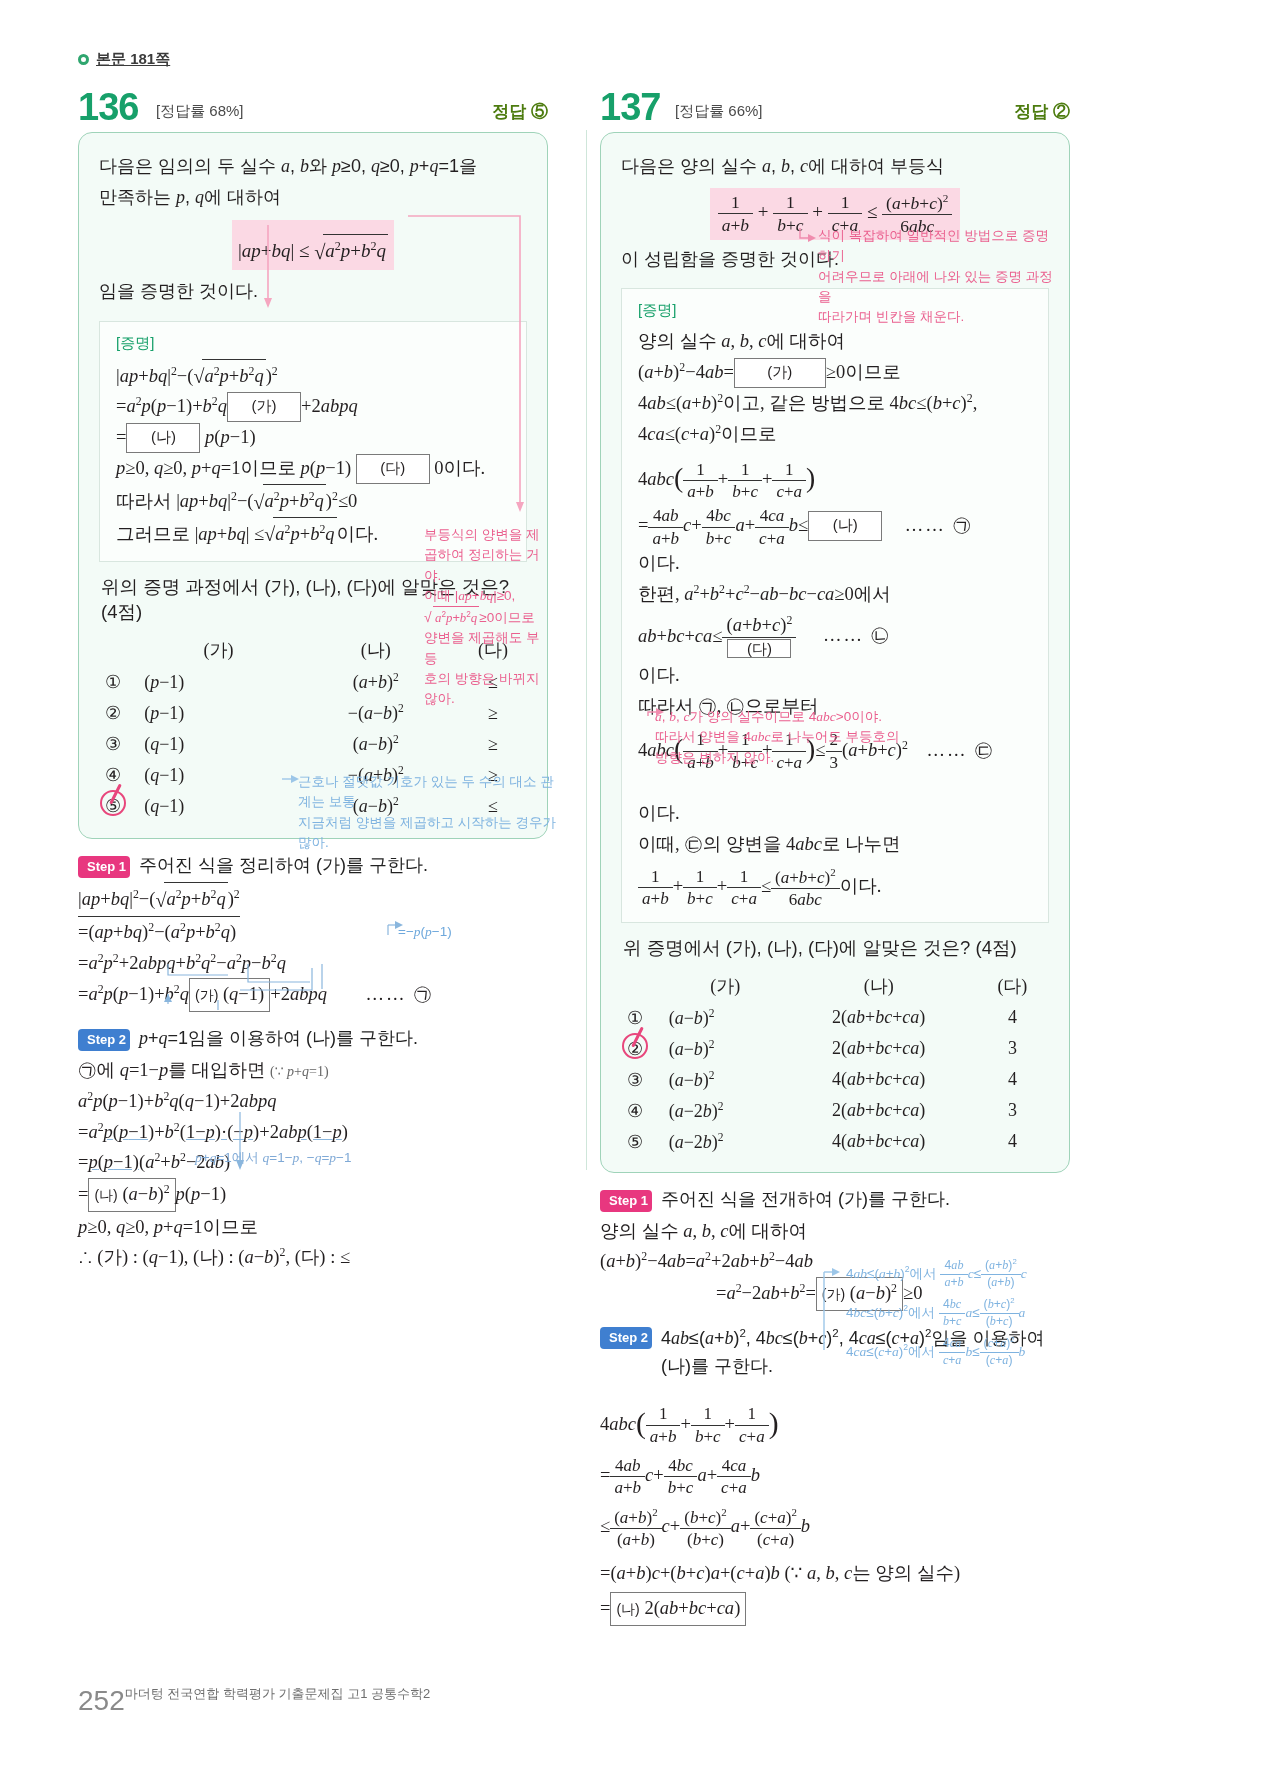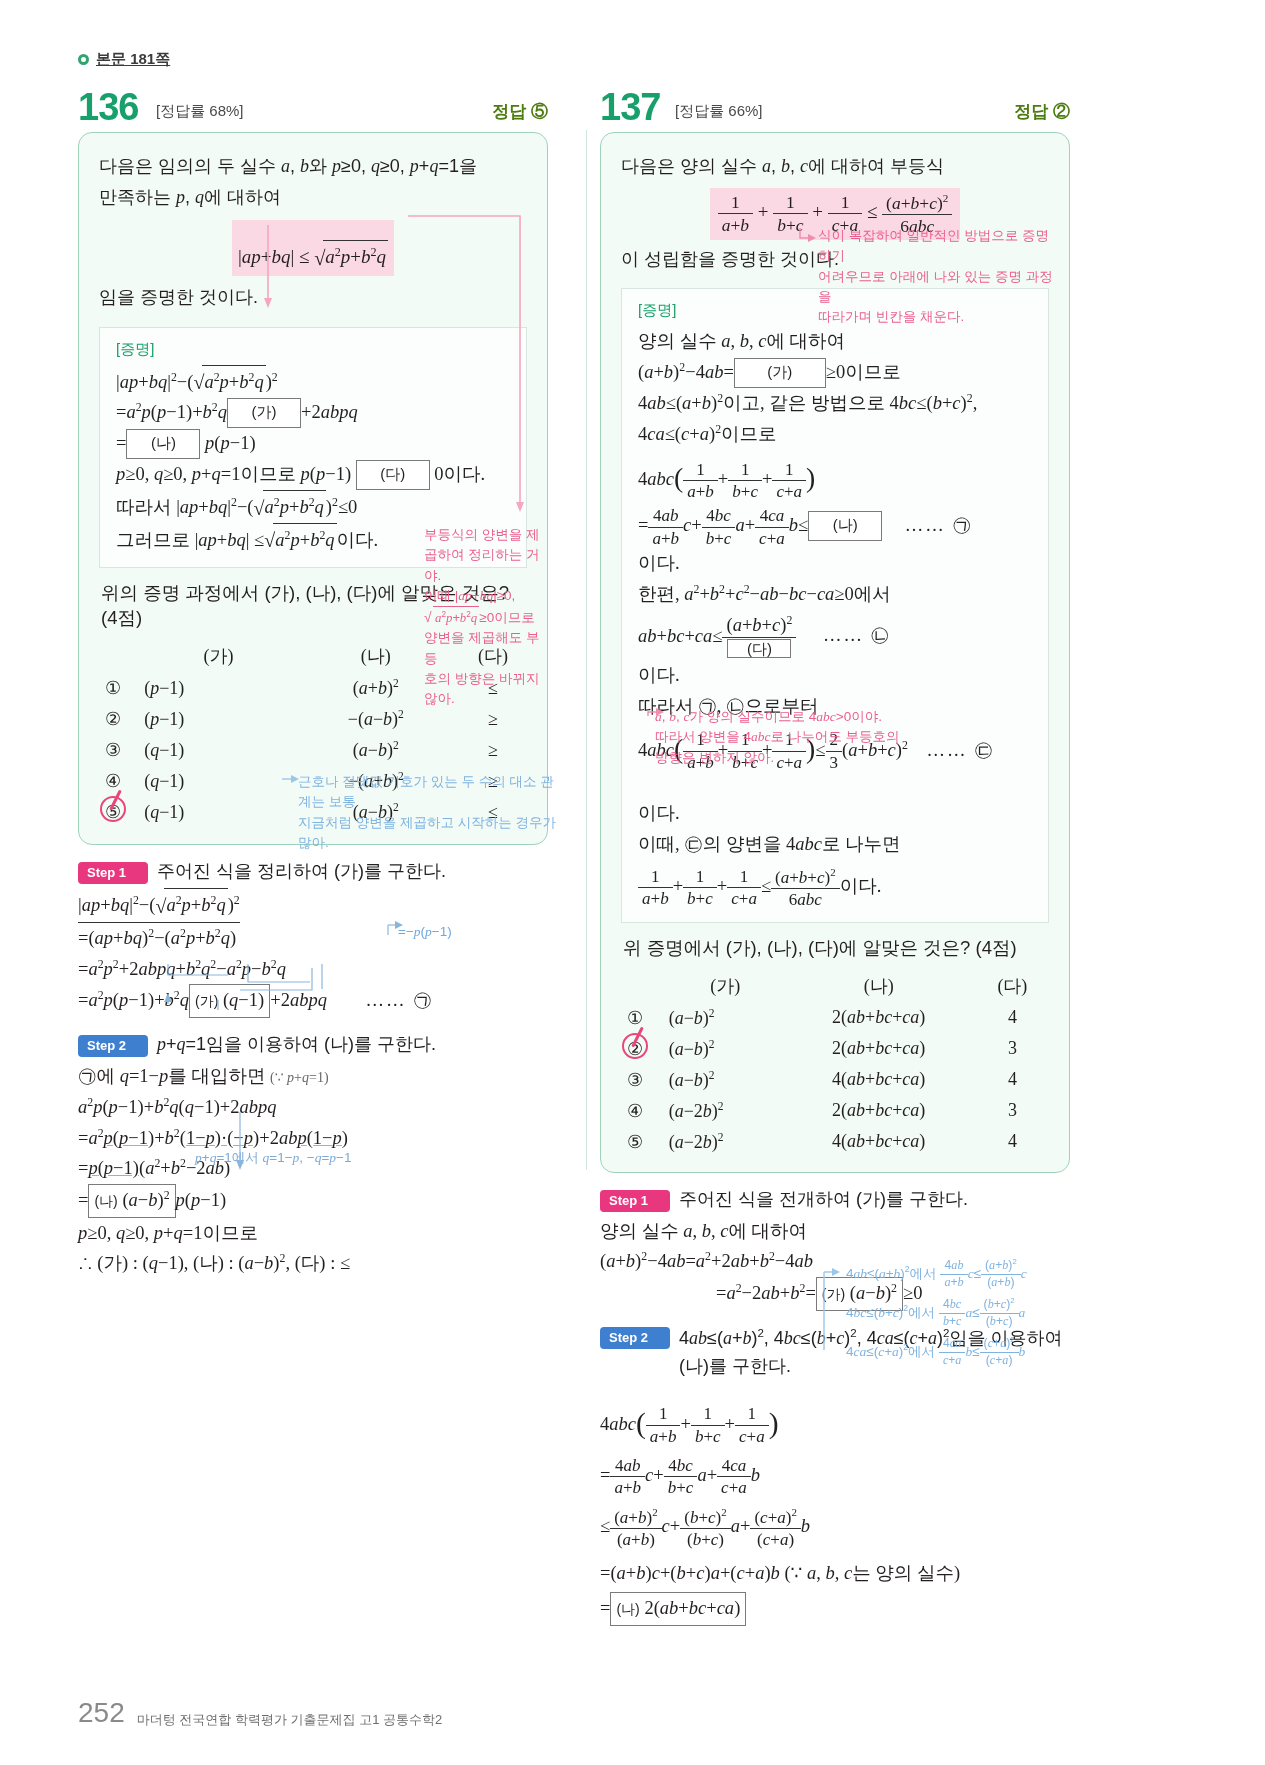--- a/index.html
+++ b/index.html
@@ -57,21 +57,21 @@
     padding:18px 20px 16px 20px;
     position:relative;
   }
   .card.c137{ padding-bottom:14px; }
 
   .stem{ font-size:19px; line-height:1.62; }
   .ko{ font-family:"Liberation Sans", sans-serif; font-size:18px; }
   i.m, .m{ font-family:"Liberation Serif", serif; font-style:italic; }
 
   .hl{
-    background:#fbd9e4; padding:20px 6px 3px 6px; display:inline-block;
+    background:#fbd9e4; padding:14px 6px 3px 6px; display:inline-block;
   }
 
   .proofbox{
     border:1px solid #d8e6df; background:#fbfefc;
     margin:14px 0 12px 0; padding:12px 14px 12px 16px;
   }
   .ptag{
     font-family:"Liberation Sans", sans-serif;
     color:#17a06a; font-size:15px; margin-bottom:6px;
   }
@@ -111,21 +111,21 @@
   .marked .tick{
     position:absolute; left:9px; top:-12px; width:3px; height:22px;
     background:#e8467c; transform:rotate(27deg); border-radius:2px;
   }
 
   
   .steprow{ margin:14px 0 4px 0; display:flex; align-items:baseline; gap:9px; }
   .stepbadge{
     font-family:"Liberation Sans", sans-serif;
     font-size:13px; font-weight:700; color:#fff;
-    padding:3px 22px 4px 9px; border-radius:4px; white-space:nowrap;
+    padding:3px 4px 4px 9px; border-radius:4px; white-space:nowrap;
   }
   .sb1{ background:#e8377f; }
   .sb2{ background:#3f7fd0; }
   .sb3{ background:#21a05c; }
   .steptext{ font-family:"Liberation Sans", sans-serif; font-size:18px; color:#222; }
   .steptext .m{ font-family:"Liberation Serif", serif; font-style:italic; }
 
   .sol{ font-size:18.5px; line-height:1.66; }
   .sol .row{ white-space:nowrap; }
 
@@ -152,22 +152,22 @@
 
   
   .sqrt{ display:inline-block; position:relative; padding-left:9px; }
   .sqrt > .rad{ position:absolute; left:0; top:0.08em; font-size:1.08em; }
   .sqrt > .body{ display:inline-block; border-top:1.1px solid #333; padding:1px 2px 0 2px; }
 
   sup{ font-size:0.64em; vertical-align:super; }
 
   
   .footer{
-    position:absolute; left:78px; bottom:36px;
-    display:flex; align-items:flex-end; gap:12px;
+    position:absolute; left:78px; bottom:48px;
+    display:flex; align-items:flex-start; 
   }
   .pagenum{
     font-family:"Liberation Sans", sans-serif; font-size:28px; color:#8a8a8a; font-weight:400;
   }
   .foottext{
     font-family:"Liberation Sans", sans-serif; font-size:13px; color:#6d6d6d;
   }
   .divider{
     position:absolute; left:586px; top:130px; width:1px; height:1040px;
     background:#cfe6da;

